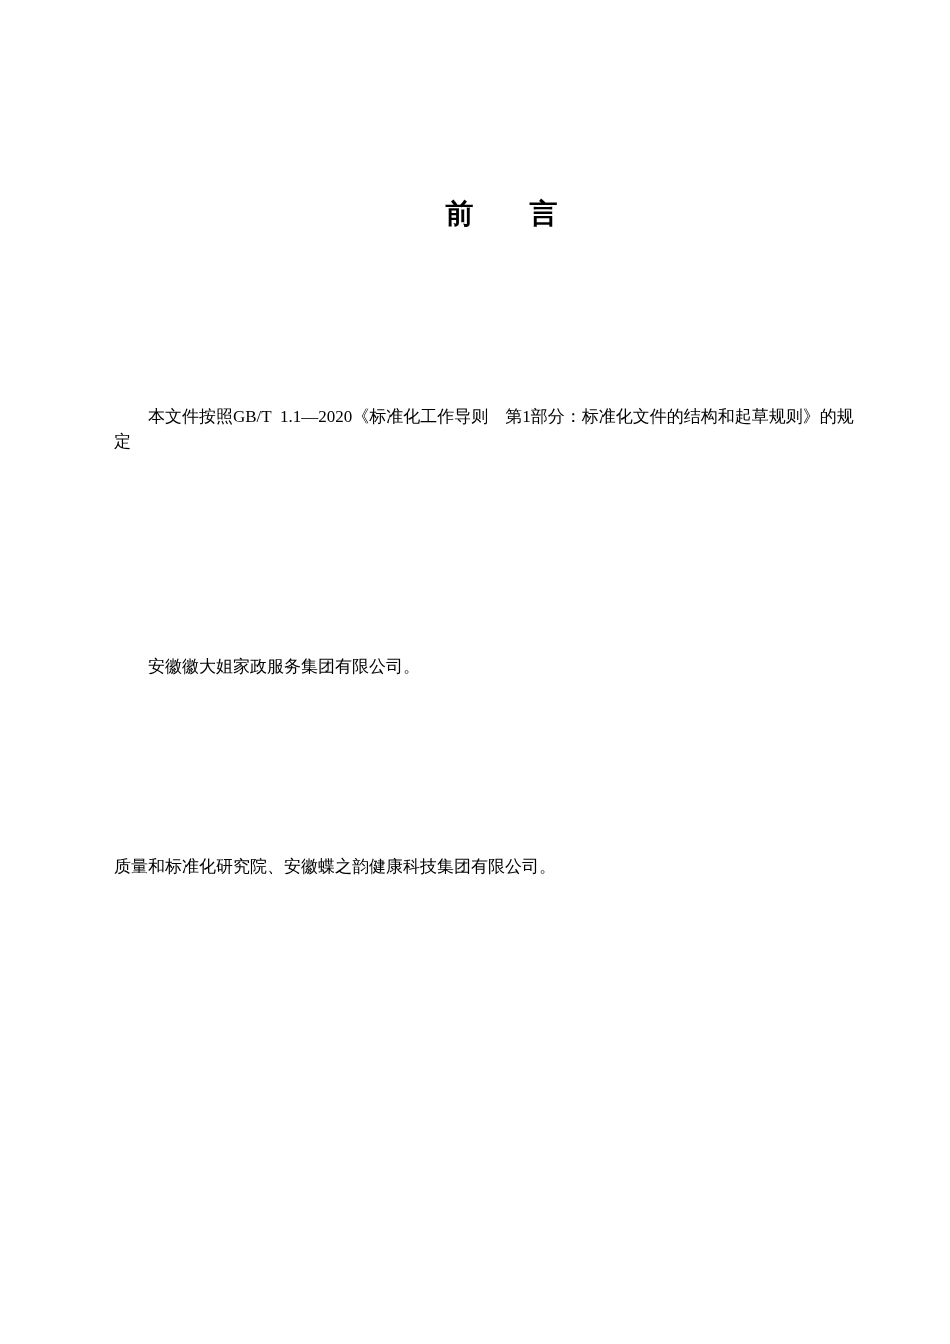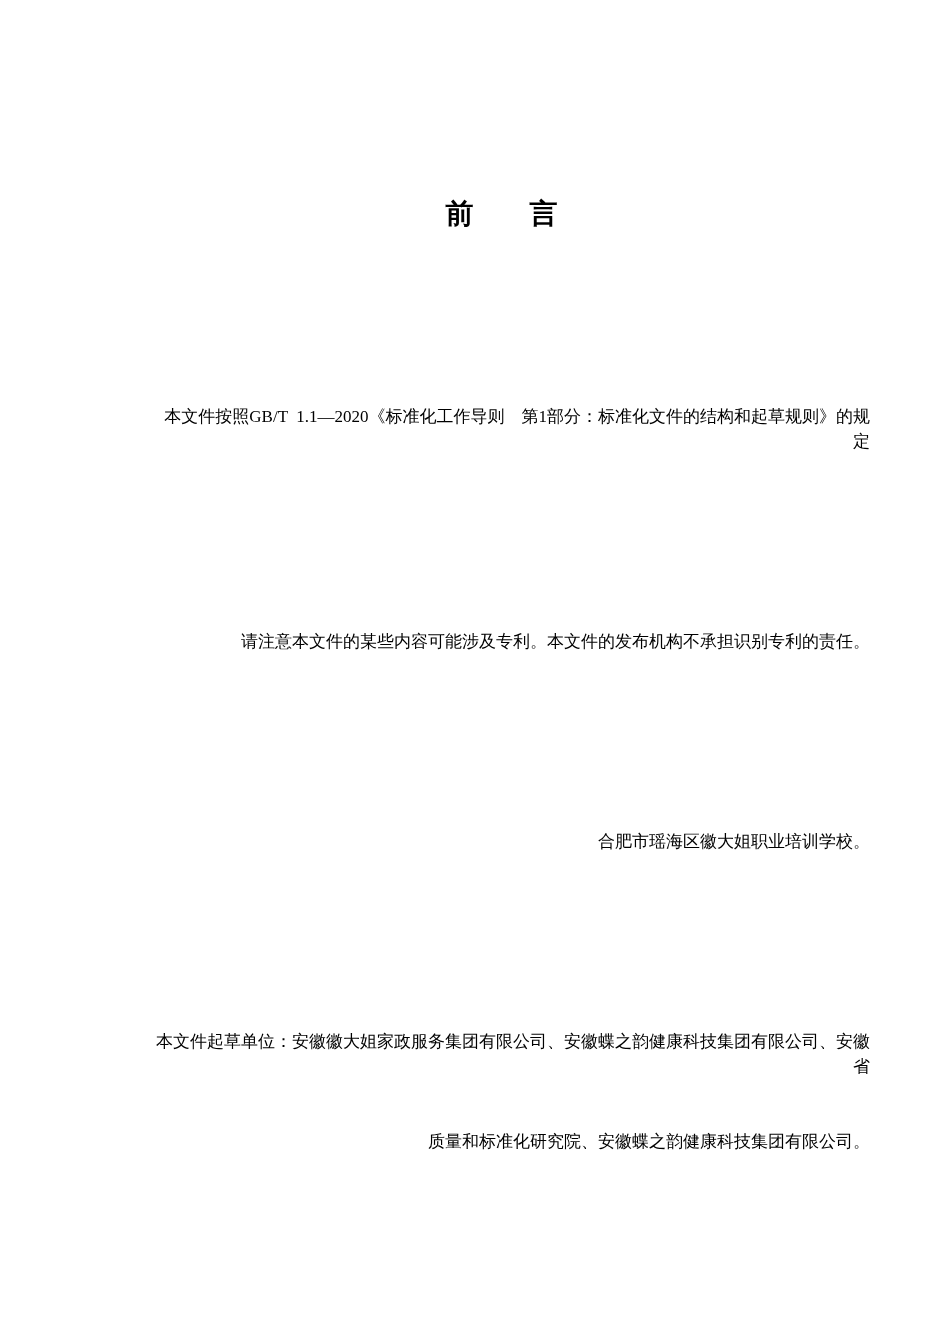--- a/index.html
+++ b/index.html
@@ -33,45 +33,41 @@
     top: 279px;
     left: 113px;
     width: 756px;
     font-family: "Liberation Serif", "DejaVu Serif", serif;
     font-size: 17px;
     line-height: 25px;
     white-space: pre-wrap;
   }
 
   .para { display: block; }
-  .line { display: block; text-align: right; }
+  .line { display: block; }
   .line.indent { text-indent: 34px; }
 </style>
 </head>
 <body>
 
 <div class="page">
 
   <h1 class="doc-title">前　　言</h1>
 
   <div class="doc-body">
 
     <p class="para">
       <span class="line indent">本文件按照GB/T  1.1—2020《标准化工作导则　第1部分：标准化文件的结构和起草规则》的规定</span>
     </p>
 
+
     <p class="para">
-      <span class="line indent">请注意本文件的某些内容可能涉及专利。本文件的发布机构不承担识别专利的责任。</span>
+      <span class="line indent">安徽徽大姐家政服务集团有限公司。</span>
     </p>
 
     <p class="para">
-      <span class="line indent">合肥市瑶海区徽大姐职业培训学校。</span>
-    </p>
-
-    <p class="para">
-      <span class="line indent">本文件起草单位：安徽徽大姐家政服务集团有限公司、安徽蝶之韵健康科技集团有限公司、安徽省</span>
       <span class="line">质量和标准化研究院、安徽蝶之韵健康科技集团有限公司。</span>
     </p>
 
     
 
   </div>
 </div>
 
 </body></html>

